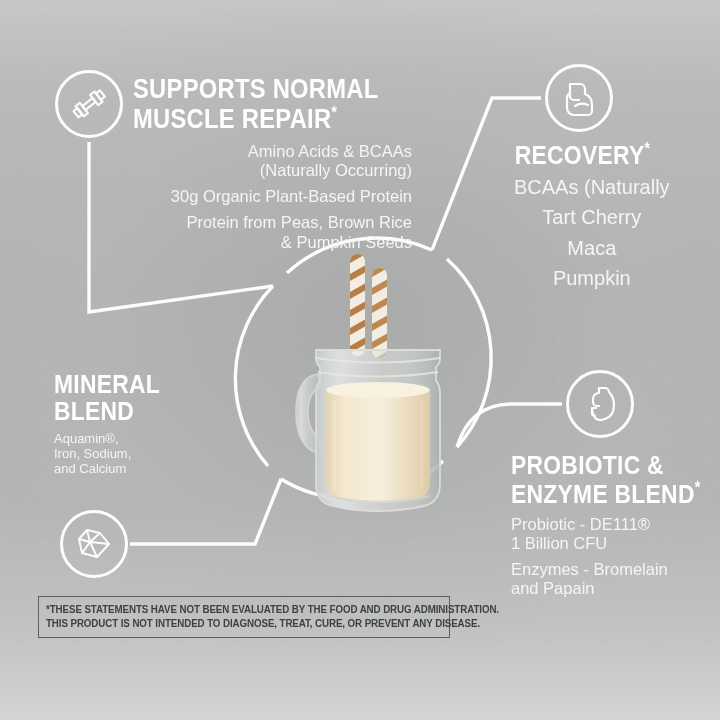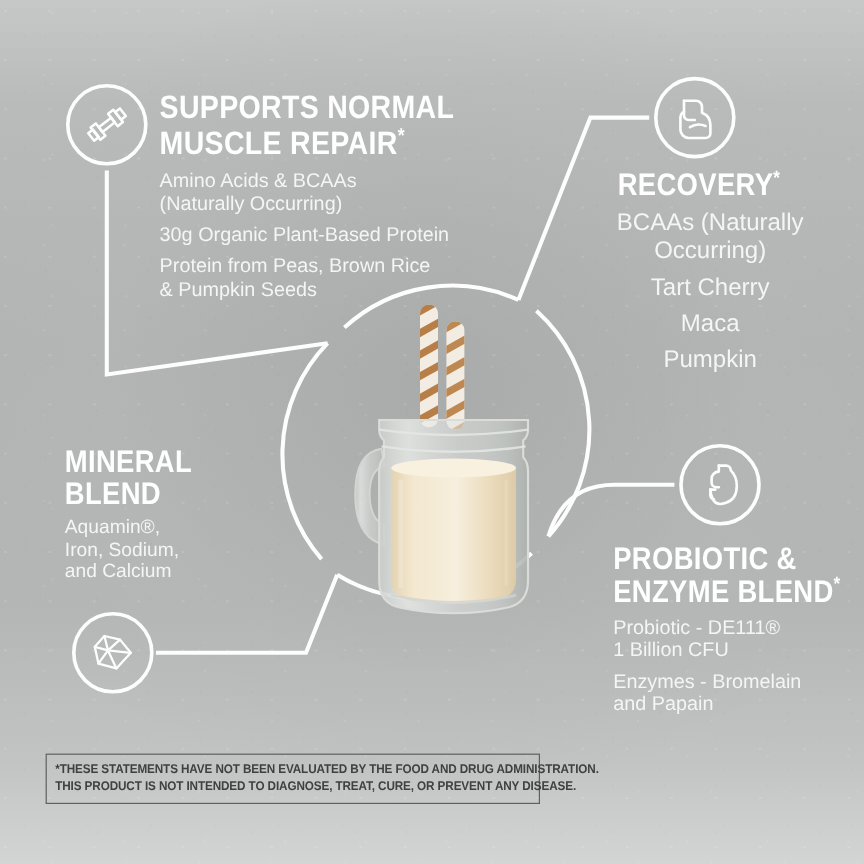--- a/index.html
+++ b/index.html
@@ -80,32 +80,32 @@
     line-height: 1.16;
     margin: 0;
     white-space: nowrap;
   }
   .body-group { margin-top: 7px; }
   .body-group:first-of-type { margin-top: 0; }
 
   
   #blk-muscle { left: 133px; top: 76px; }
   #blk-muscle .heading { font-size: 27px; }
-  #blk-muscle .bodywrap { margin-top: 9px; }
+  #blk-muscle .bodywrap { margin-top: 9px; text-align: right; }
   #blk-muscle .body-line { font-size: 16.5px; }
 
   #blk-recovery { left: 514px; top: 140px; text-align: center; }
   #blk-recovery .heading { font-size: 26px; }
   #blk-recovery .bodywrap { margin-top: 8px; }
   #blk-recovery .body-line { font-size: 20px; }
 
   #blk-mineral { left: 54px; top: 371px; }
   #blk-mineral .heading { font-size: 26px; }
   #blk-mineral .bodywrap { margin-top: 7px; }
-  #blk-mineral .body-line { font-size: 16px; }
+  #blk-mineral .body-line { font-size: 13px; }
 
   #blk-probiotic { left: 511px; top: 452px; }
   #blk-probiotic .heading { font-size: 26px; }
   #blk-probiotic .bodywrap { margin-top: 8px; }
   #blk-probiotic .body-line { font-size: 16.5px; }
 
   
   #badge-dumbbell { left: 55px;  top: 70px; }
   #badge-bicep    { left: 545px; top: 64px; }
   #badge-stomach  { left: 566px; top: 370px; }
@@ -117,21 +117,21 @@
     left: 290px;
     top: 250px;
     width: 160px;
     height: 290px;
   }
 
   
   #disclaimer {
     position: absolute;
     left: 38px;
-    top: 628px;
+    top: 596px;
     width: 412px;
     border: 1px solid #5e6060;
     box-sizing: border-box;
     padding: 5px 22px 6px 7px;
     background: transparent;
   }
   #disclaimer p {
     margin: 0;
     color: #3f4141;
     font-family: "Liberation Sans Narrow", "Liberation Sans", sans-serif;
@@ -318,21 +318,20 @@
         <p class="body-line">&amp; Pumpkin Seeds</p>
       </div>
     </div>
   </div>
 
   <div class="block" id="blk-recovery">
     <h2 class="heading"><span>RECOVERY</span><span class="star">*</span></h2>
     <div class="bodywrap">
       <div class="body-group">
         <p class="body-line">BCAAs (Naturally</p>
-        <p class="body-line">Occurring)</p>
       </div>
       <div class="body-group">
         <p class="body-line">Tart Cherry</p>
       </div>
       <div class="body-group">
         <p class="body-line">Maca</p>
       </div>
       <div class="body-group">
         <p class="body-line">Pumpkin</p>
       </div>

